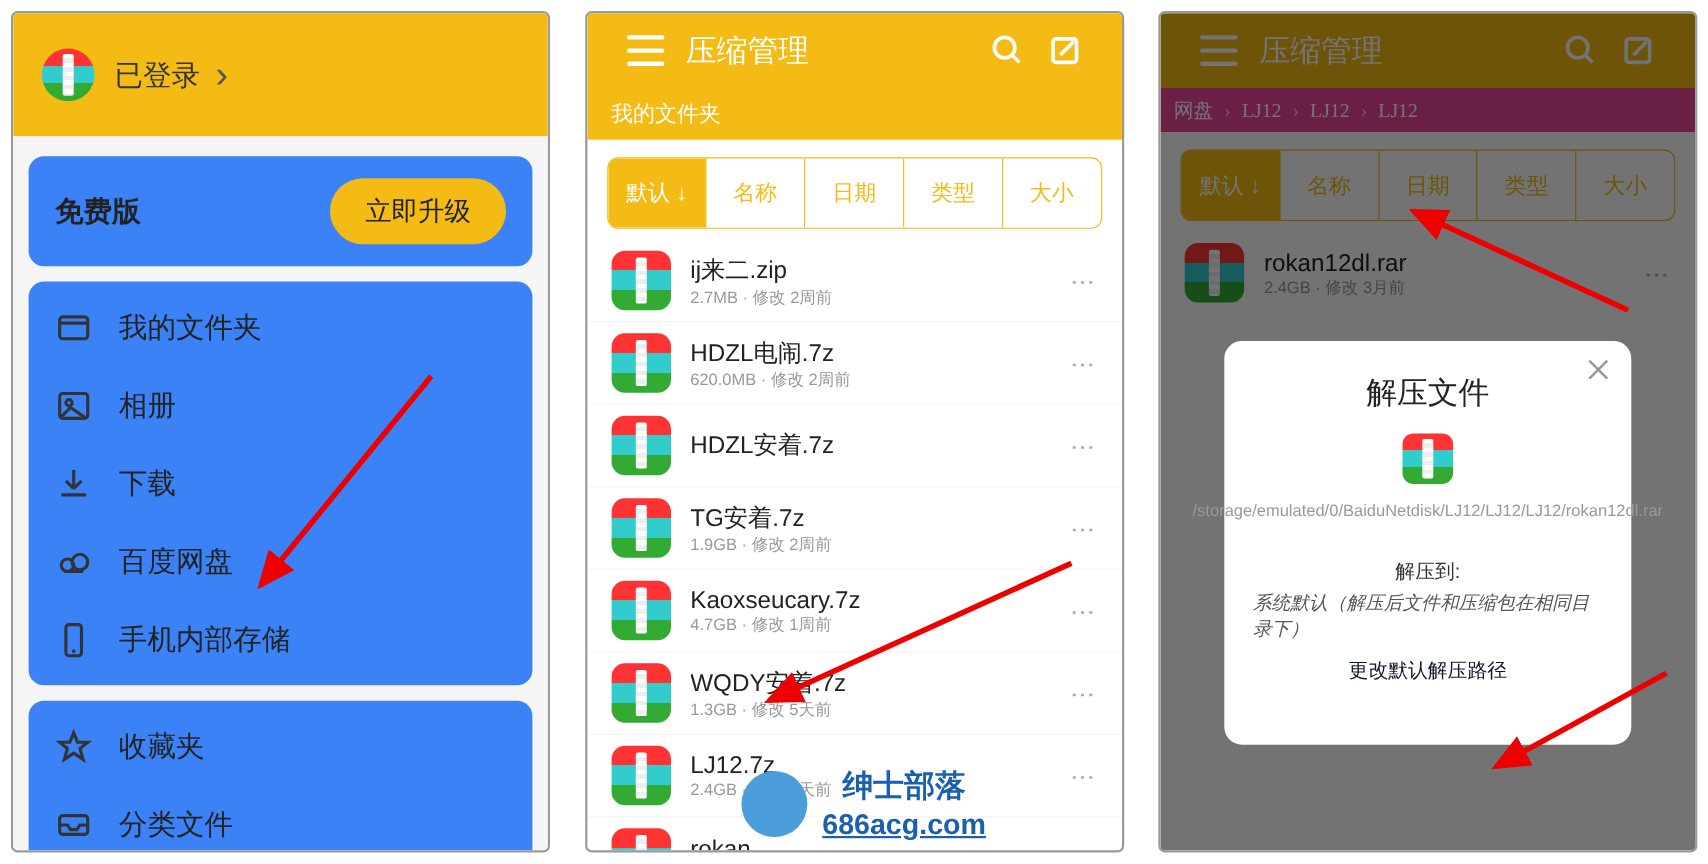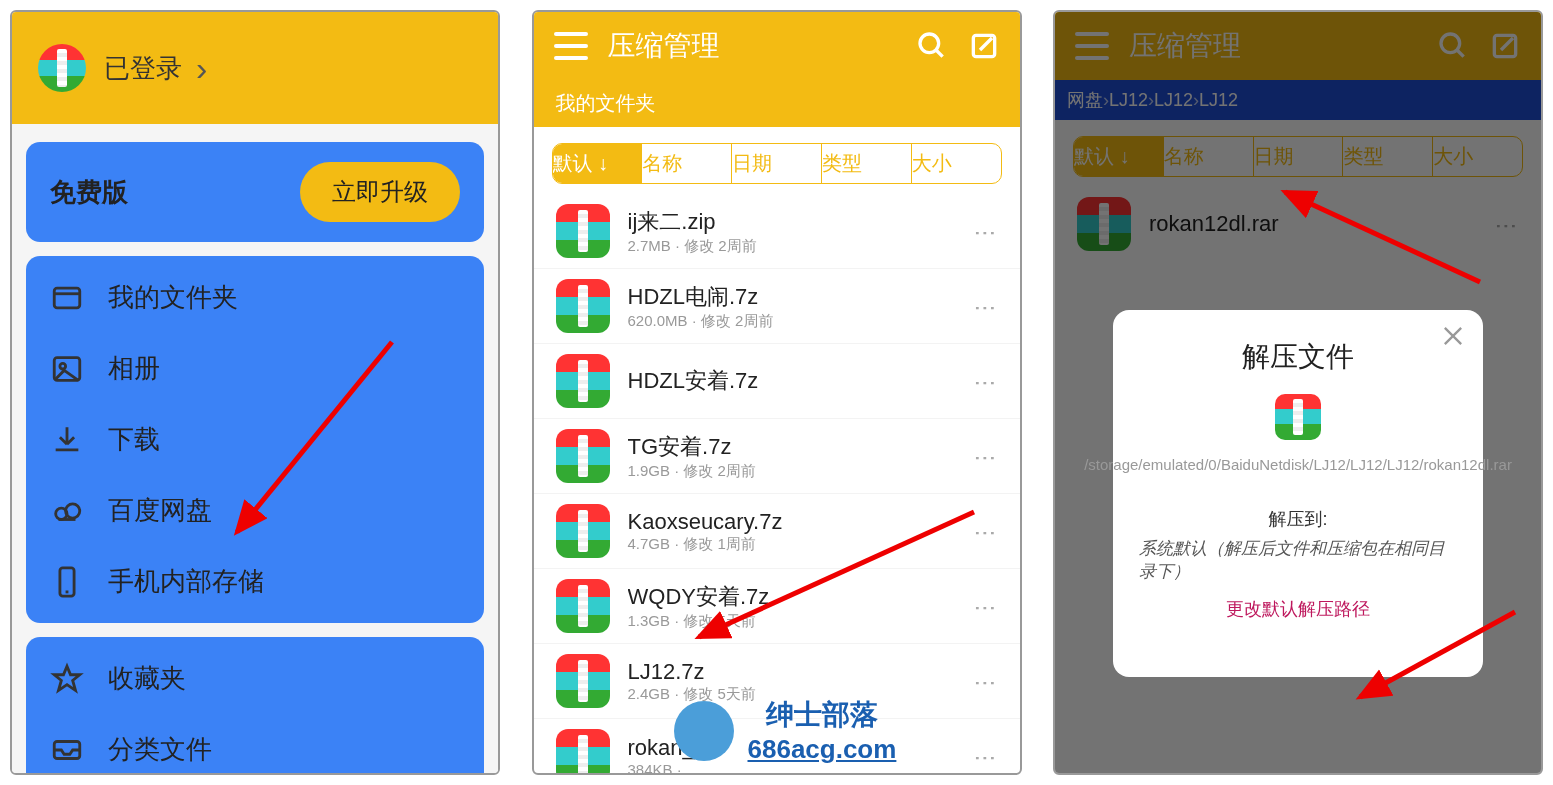--- a/index.html
+++ b/index.html
@@ -105,21 +105,21 @@
   .menu-label {
     font-size: 26px;
     color: #222;
   }
   
   .top-bar {
     height: 68px;
     background: #f3bb13;
     display: flex;
     align-items: center;
-    padding: 0 20px;
+    padding: 0 36px;
     gap: 20px;
   }
   .hamburger {
     width: 34px; height: 28px;
     display: flex; flex-direction: column; justify-content: space-between;
   }
   .hamburger span {
     height: 4px; background: #fff; border-radius: 2px;
   }
   .top-title {
@@ -139,22 +139,23 @@
   }
   .sort-bar {
     display: flex;
     border: 1.5px solid #f3bb13;
     border-radius: 10px;
     margin: 16px 18px 10px;
     overflow: hidden;
   }
   .sort-item {
     flex: 1;
+    text-align: center;
     font-size: 20px;
-    padding: 6px 0;
+    padding: 18px 0;
     color: #f3bb13;
     border-right: 1.5px solid #f3bb13;
   }
   .sort-item:last-child { border-right: none; }
   .sort-item.active {
     background: #f3bb13;
     color: #fff;
   }
   .file-list {
     flex: 1;
@@ -235,26 +236,28 @@
     inset: 0;
     background: rgba(0,0,0,0.55);
   }
   .s3-underlay {
     position: absolute;
     inset: 0;
     display: flex;
     flex-direction: column;
   }
   .breadcrumb {
-    background: #1d4ed8;
+    background: #ec4899;
     color: #fff;
     font-size: 18px;
     padding: 8px 12px;
     display: flex;
-    align-items: center;
+    gap: 10px;
+    align-items: center;
+    font-family: Liberation Serif, serif;
   }
   .breadcrumb .sep { color: #fff; opacity: .7; }
   .dialog {
     position: absolute;
     left: 58px; right: 58px;
     top: 298px;
     background: #fff;
     border-radius: 16px;
     padding: 28px 26px 26px;
     display: flex;
@@ -290,21 +293,21 @@
     margin-bottom: 6px;
   }
   .dialog-to-desc {
     font-size: 17px;
     color: #555;
     margin-bottom: 14px;
     font-style: italic;
   }
   .dialog-link {
     font-size: 18px;
-    color: #be185d;
+    color: #0f172a;
     margin-bottom: 30px;
   }
   .dialog-btn {
     width: 100%;
     background: #f3bb13;
     color: #222;
     font-size: 24px;
     padding: 16px 0;
     border: none;
     border-radius: 8px;
@@ -539,20 +542,21 @@
       <div class="sort-item active">默认 ↓</div>
       <div class="sort-item">名称</div>
       <div class="sort-item">日期</div>
       <div class="sort-item">类型</div>
       <div class="sort-item">大小</div>
     </div>
     <div class="file-row" style="border:none;">
       <div class="file-icon"></div>
       <div class="file-text">
         <div class="file-name">rokan12dl.rar</div>
+        <div class="file-meta">2.4GB · 修改 3月前</div>
       </div>
       <div class="file-more">⋮</div>
     </div>
   </div>
   <div class="s3-overlay"></div>
 
   <div class="arrow" style="left:215px; top:170px; width:220px; height:110px;">
     <svg viewBox="0 0 220 110">
         <defs>
           <marker id="ah3" markerWidth="8" markerHeight="8" refX="6" refY="3" orient="auto">

